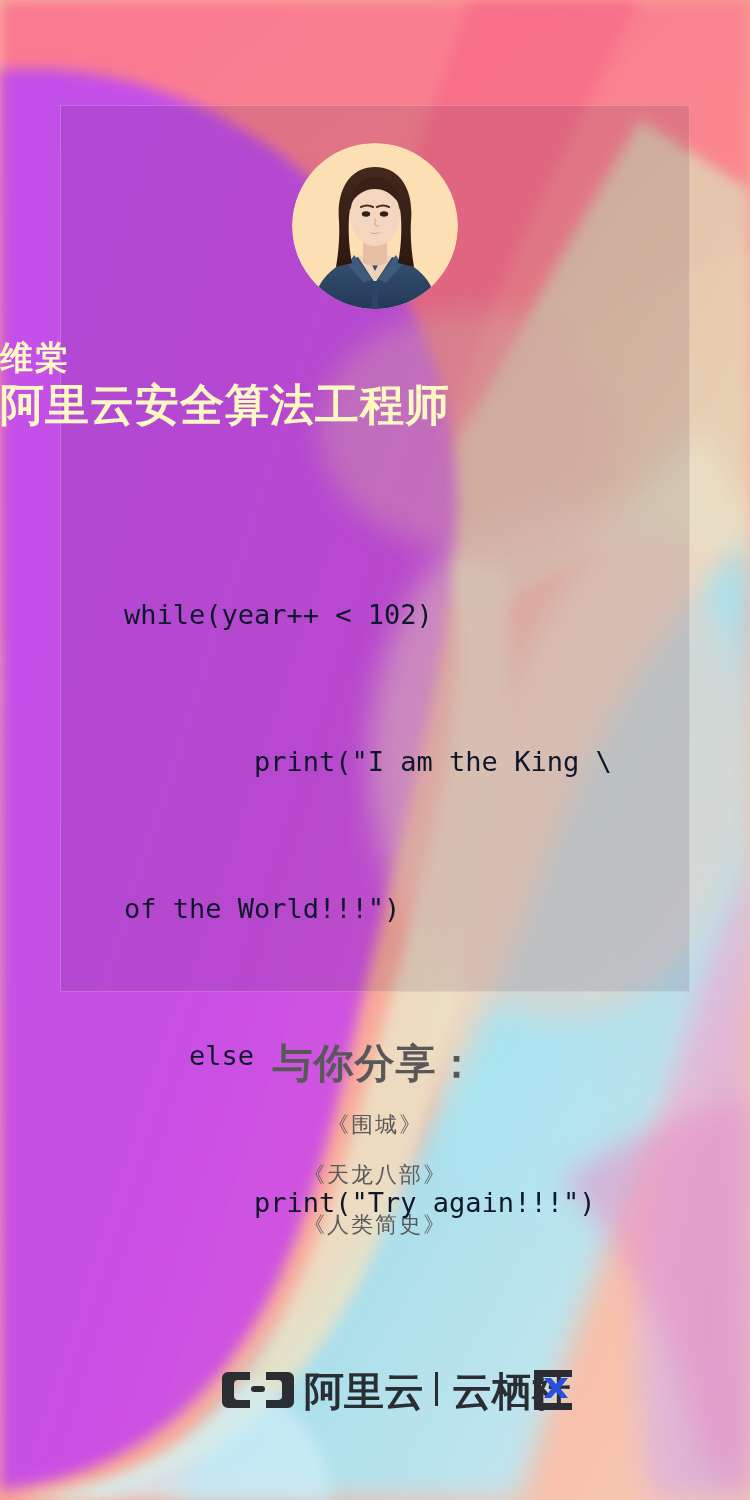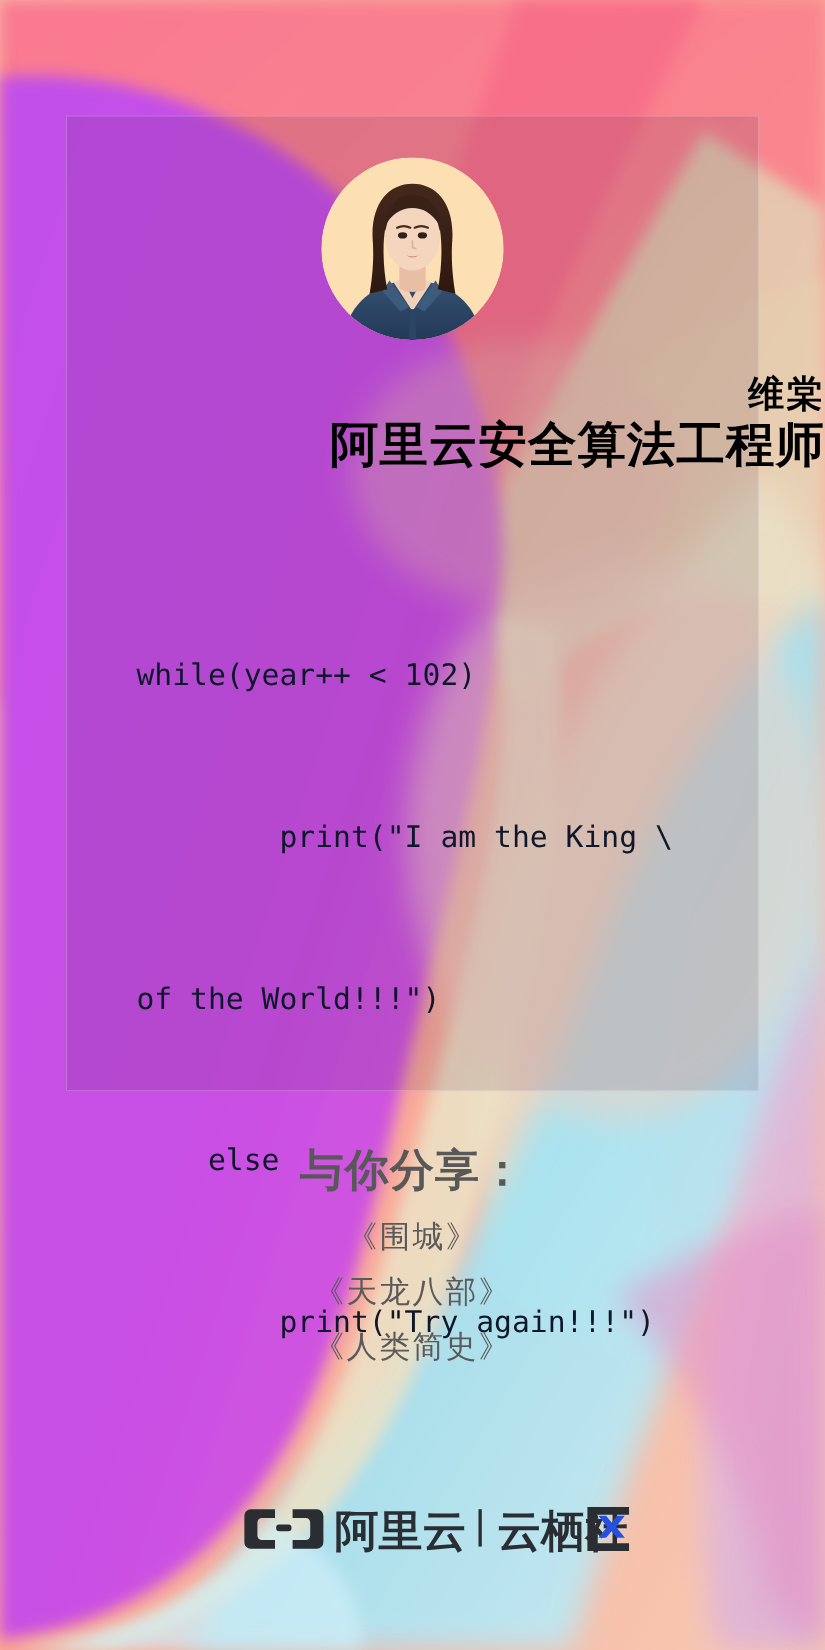--- a/index.html
+++ b/index.html
@@ -61,22 +61,22 @@
     height: 166px;
     border-radius: 50%;
   }
 
   
   .identity {
     position: absolute;
     left: 0;
     right: 0;
     top: 336px;
-    text-align: right;
-    color: #000000;
+    text-align: left;
+    color: #fef9c3;
   }
   .person-name {
     font-size: 33px;
     font-weight: bold;
     line-height: 44px;
     letter-spacing: 2px;
   }
   .person-title {
     font-size: 44px;
     font-weight: bold;
@@ -113,21 +113,21 @@
     letter-spacing: 1px;
   }
   .book-list {
     position: absolute;
     left: 0;
     right: 0;
     top: 1100px;
     text-align: center;
   }
   .book-item {
-    font-size: 28px;
+    font-size: 22px;
     color: #5a5a5a;
     line-height: 50px;
     letter-spacing: 2px;
   }
 
   
   .footer-logo {
     position: absolute;
     left: 0;
     right: 0;

